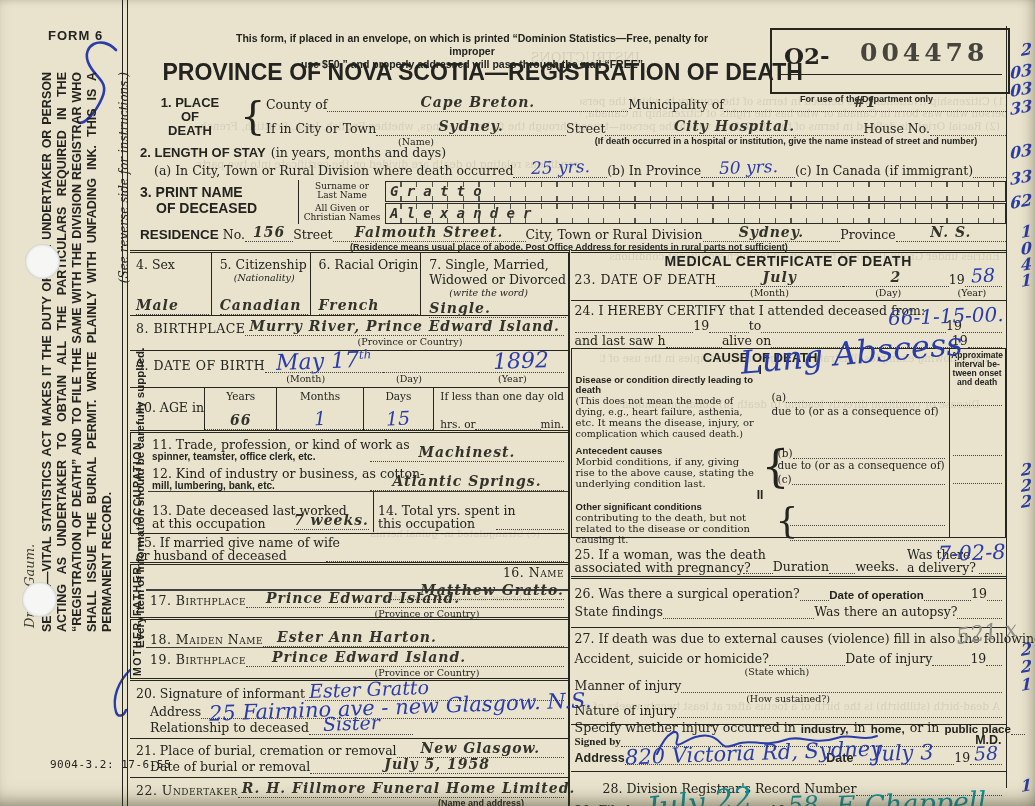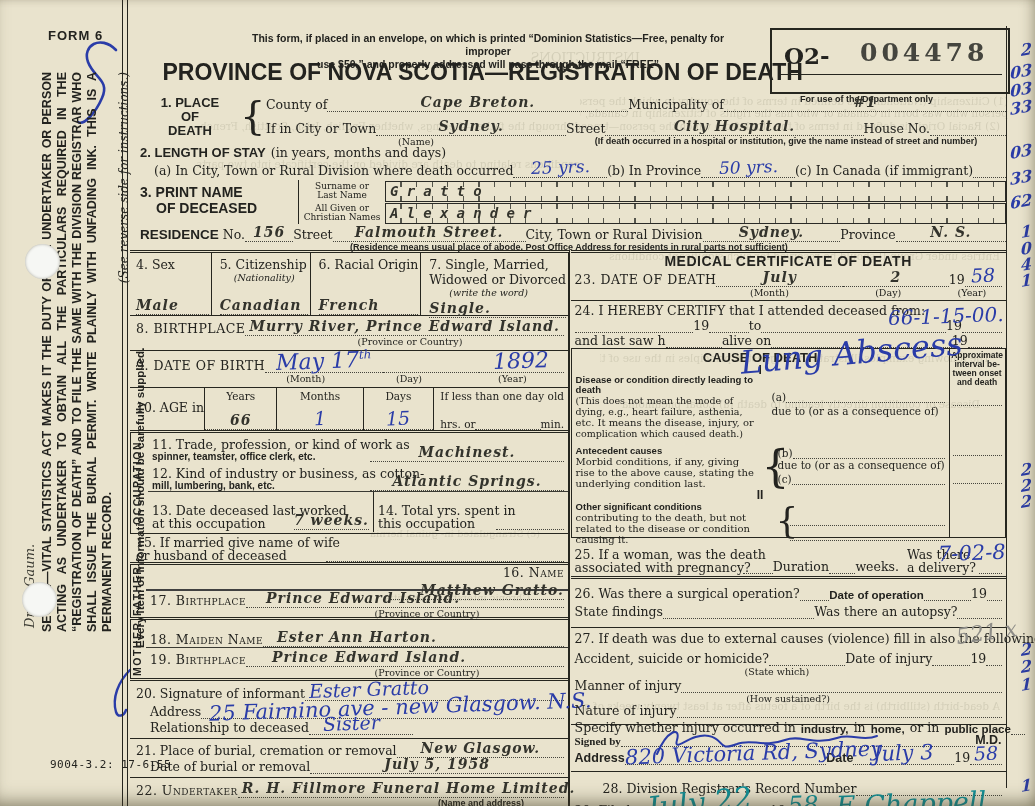--- a/index.html
+++ b/index.html
@@ -70,21 +70,21 @@
   </svg>
 
   <div class="abs" style="left:50px;top:758px;font:11px 'DejaVu Sans Mono',monospace;letter-spacing:.5px;">9004-3.2: 17-6-55</div>
 
   <div class="hole" style="left:25px;top:244px;"></div>
   <div class="hole" style="left:22px;top:582px;"></div>
 
   <div class="abs" style="left:122px;top:0;width:4px;height:806px;border-left:1.6px solid #26261f;border-right:1.6px solid #26261f;"></div>
   <div class="abs" style="left:1006px;top:26px;width:0;height:762px;border-left:1.6px solid #26261f;"></div>
 
-  <div class="abs" style="left:228px;top:32px;width:520px;text-align:center;font:700 10.5px 'Liberation Sans',sans-serif;line-height:13px;">
+  <div class="abs" style="left:212px;top:32px;width:520px;text-align:center;font:700 10.5px 'Liberation Sans',sans-serif;line-height:13px;">
     <div>This form, if placed in an envelope, on which is printed “Dominion Statistics—Free, penalty for improper</div>
     <div>use $50,” and properly addressed will pass through the mail “FREE”</div>
   </div>
   <div class="abs" style="left:150px;top:58px;width:620px;text-align:center;font:700 24px 'Liberation Sans',sans-serif;letter-spacing:0;transform:scaleX(.96);white-space:nowrap;">PROVINCE OF NOVA SCOTIA—REGISTRATION OF DEATH</div>
   <svg class="abs" style="left:552px;top:58px;" width="40" height="22" viewBox="0 0 40 22">
     <path d="M4,6 C6,14 10,16 14,12 C18,8 20,4 22,8 C24,12 30,10 36,6" fill="none" stroke="#2b2b26" stroke-width="2.2" stroke-linecap="round"></path>
   </svg>
 
   <div class="abs" style="left:770px;top:28px;width:236px;height:62px;border:2.5px solid #26261f;">
     <span style="position:absolute;left:12px;top:12px;font:600 23px 'DejaVu Serif',serif;">O2-</span>

